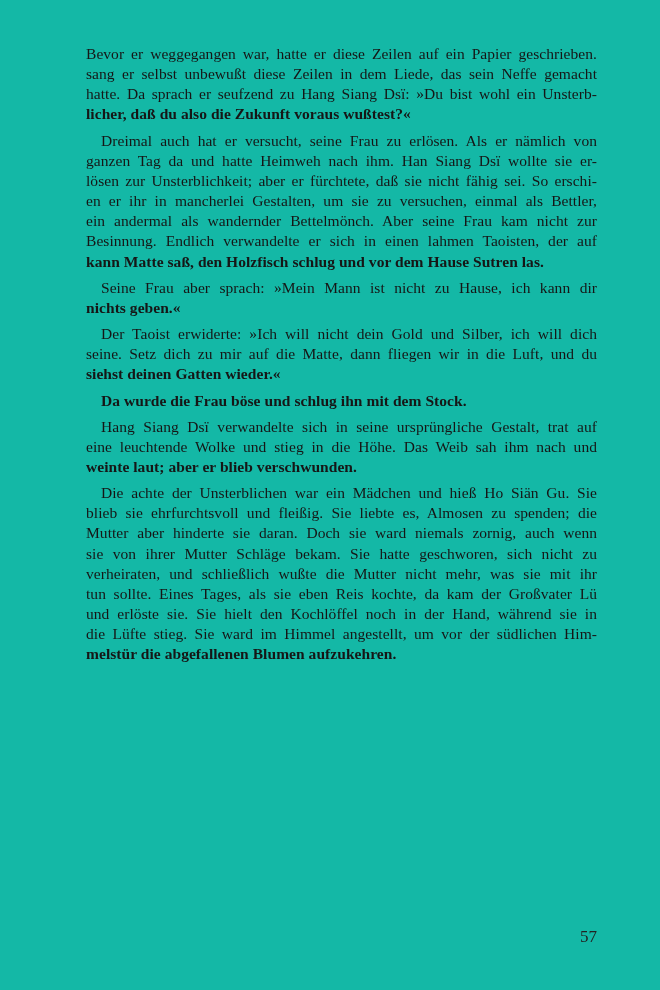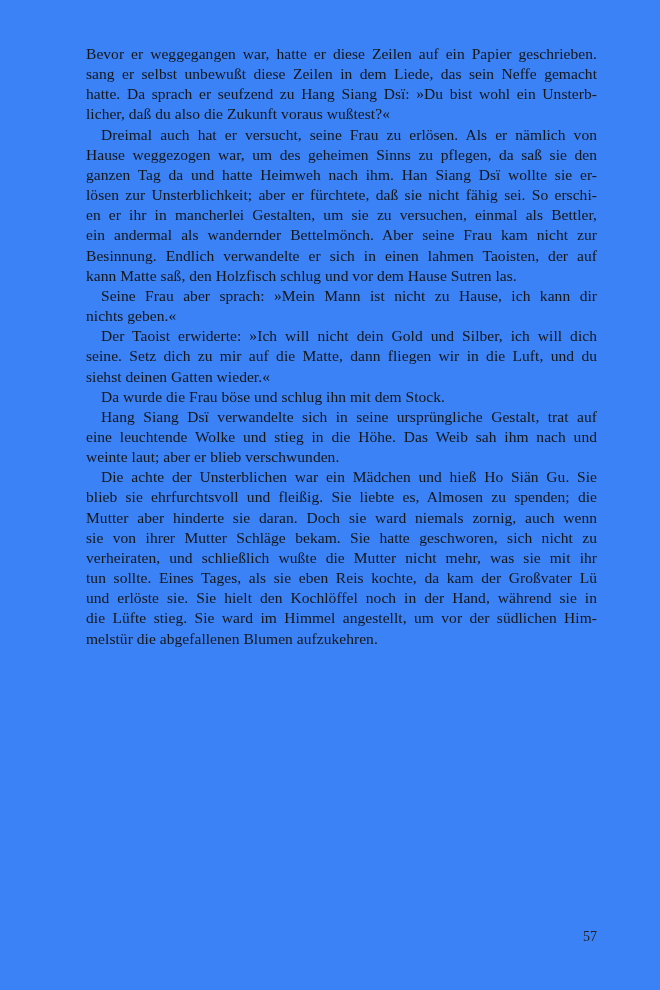--- a/index.html
+++ b/index.html
@@ -10,64 +10,65 @@
     width: 660px;
     height: 990px;
     background: #ffffff;
     position: relative;
     overflow: hidden;
     font-family: "Liberation Serif", "DejaVu Serif", serif;
   }
   .page {
     position: absolute;
     inset: 0;
-    background: #3b82f6;
+    background: #14b8a6;
   }
   .text-block {
     position: absolute;
     left: 86px;
     top: 44px;
     width: 511px;
     color: #161616;
     font-size: 15.5px;
     line-height: 20.15px;
     letter-spacing: 0.05px;
   }
   .line {
     text-align: justify;
     text-align-last: justify;
     white-space: normal;
   }
   .line.para-end {
     text-align-last: left;
+    font-weight: bold;
   }
   .line.indent {
     text-indent: 15px;
+    margin-top: 6px;
   }
   .page-number {
     position: absolute;
     top: 929px;
     right: 63px;
     color: #222222;
-    font-size: 14px;
+    font-size: 17px;
     line-height: 16px;
     text-align: right;
   }
 </style>
 </head>
 <body>
 
 <div class="page">
   <div class="text-block" id="text-block">
       <div class="line">Bevor er weggegangen war, hatte er diese Zeilen auf ein Papier geschrieben.</div>
       <div class="line">sang er selbst unbewußt diese Zeilen in dem Liede, das sein Neffe gemacht</div>
       <div class="line">hatte. Da sprach er seufzend zu Hang Siang Dsï: »Du bist wohl ein Unsterb-</div>
       <div class="line para-end">licher, daß du also die Zukunft voraus wußtest?«</div>
       <div class="line indent">Dreimal auch hat er versucht, seine Frau zu erlösen. Als er nämlich von</div>
-      <div class="line">Hause weggezogen war, um des geheimen Sinns zu pflegen, da saß sie den</div>
       <div class="line">ganzen Tag da und hatte Heimweh nach ihm. Han Siang Dsï wollte sie er-</div>
       <div class="line">lösen zur Unsterblichkeit; aber er fürchtete, daß sie nicht fähig sei. So erschi-</div>
       <div class="line">en er ihr in mancherlei Gestalten, um sie zu versuchen, einmal als Bettler,</div>
       <div class="line">ein andermal als wandernder Bettelmönch. Aber seine Frau kam nicht zur</div>
       <div class="line">Besinnung. Endlich verwandelte er sich in einen lahmen Taoisten, der auf</div>
       <div class="line para-end">kann Matte saß, den Holzfisch schlug und vor dem Hause Sutren las.</div>
       <div class="line indent">Seine Frau aber sprach: »Mein Mann ist nicht zu Hause, ich kann dir</div>
       <div class="line para-end">nichts geben.«</div>
       <div class="line indent">Der Taoist erwiderte: »Ich will nicht dein Gold und Silber, ich will dich</div>
       <div class="line">seine. Setz dich zu mir auf die Matte, dann fliegen wir in die Luft, und du</div>

